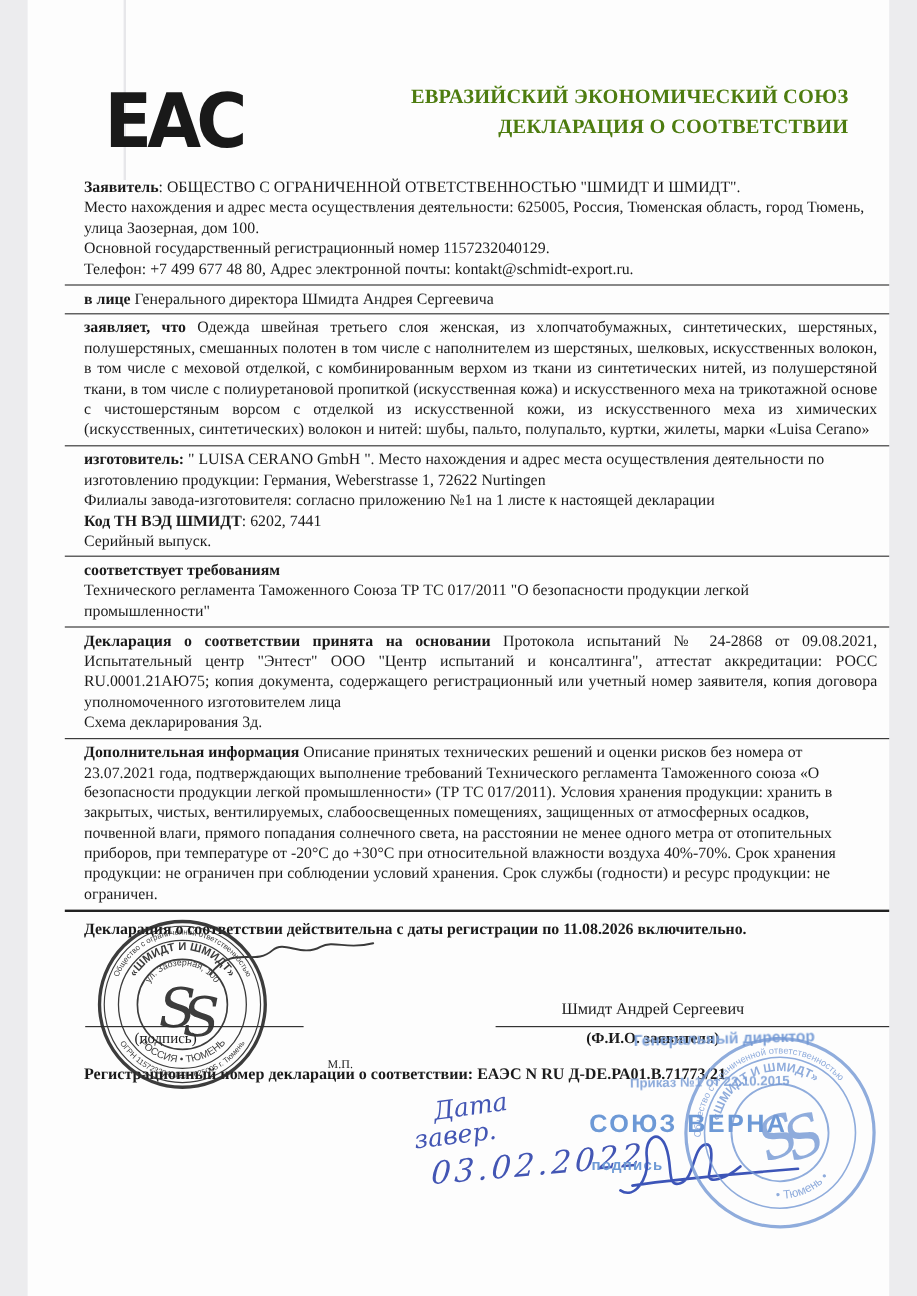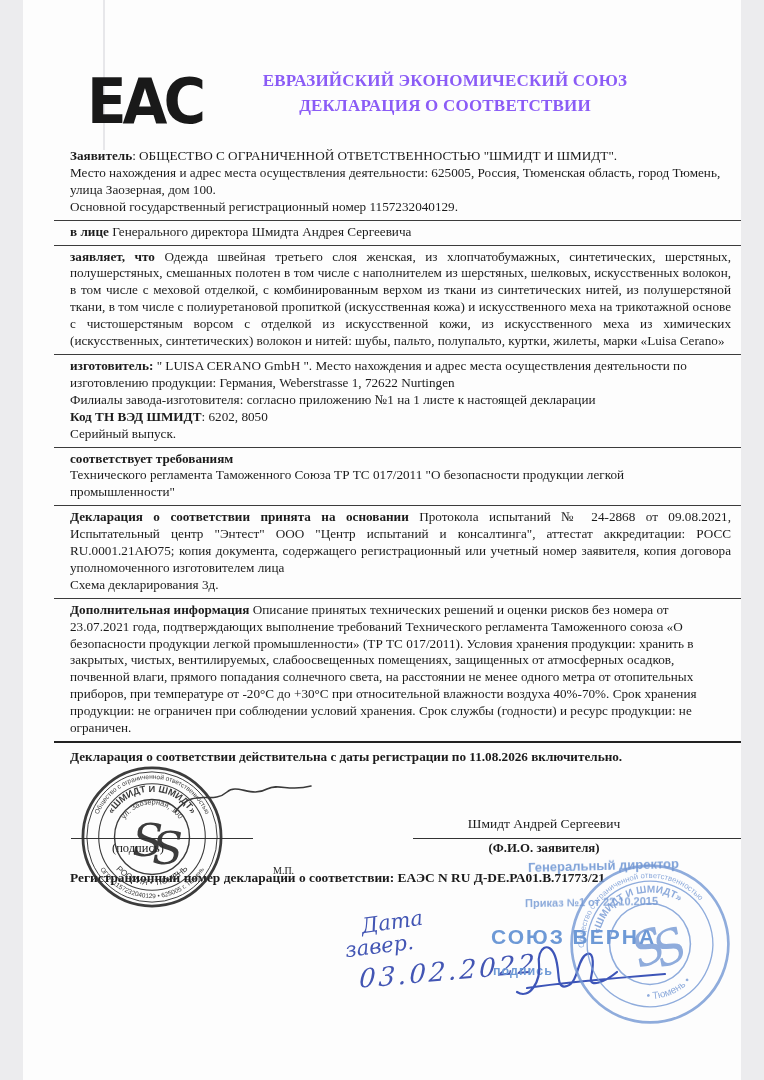--- a/index.html
+++ b/index.html
@@ -5,22 +5,22 @@
   html,body{margin:0;padding:0;background:#ececee;}
   .doc{position:relative;width:718px;height:1080px;background:#fdfdfd;overflow:hidden;
        font-family:"Liberation Serif",serif;color:#1b1b1b;margin:0 auto;}
   .scanline{position:absolute;left:80px;top:0;width:2px;height:150px;background:#e7e7ea;}
 
   
   .header{position:absolute;top:68px;left:0;width:764px;height:80px;}
   .eac-mark{position:absolute;left:64px;top:2px;font-family:"DejaVu Sans",sans-serif;
             font-weight:900;font-size:58px;line-height:62px;letter-spacing:-4px;
             transform:scaleY(1.08);color:#191919;}
-  .titles{margin:0 80px 0 160px;text-align:center;font-weight:bold;font-size:17px;
-          line-height:25px;letter-spacing:.2px;color:#8b5cf6;}
+  .titles{margin:0 80px 0 160px;text-align:right;font-weight:bold;font-size:17px;
+          line-height:25px;letter-spacing:.2px;color:#4d7c0f;}
 
   
   .content{position:absolute;top:145px;left:31px;width:701px;}
   .sec{border-top:1.5px solid #3c3c3c;padding:3px 24px 4px 16px;font-size:13.2px;line-height:16.9px;}
   .sec.first{border-top:none;}
   .sec p{margin:0;}
   .just{text-align:justify;}
   .validity{border-top:2.6px solid #222;font-weight:bold;padding-top:6px;padding-bottom:6px;}
 
   
@@ -67,34 +67,35 @@
       <div>ДЕКЛАРАЦИЯ О СООТВЕТСТВИИ</div>
     </div>
   </div>
 
   <div class="content">
 
     <div class="sec first">
       <p><b>Заявитель</b><span>: ОБЩЕСТВО С ОГРАНИЧЕННОЙ ОТВЕТСТВЕННОСТЬЮ "ШМИДТ И ШМИДТ".</span></p>
       <p>Место нахождения и адрес места осуществления деятельности: 625005, Россия, Тюменская область, город Тюмень, улица Заозерная, дом 100.</p>
       <p>Основной государственный регистрационный номер 1157232040129.</p>
+      <p>Телефон: +7 499 677 48 80, Адрес электронной почты: kontakt@schmidt-export.ru.</p>
     </div>
 
     <div class="sec">
       <p><b>в лице</b><span> Генерального директора Шмидта Андрея Сергеевича</span></p>
     </div>
 
     <div class="sec just">
       <p><b>заявляет, что</b><span> Одежда швейная третьего слоя женская, из хлопчатобумажных, синтетических, шерстяных, полушерстяных, смешанных полотен в том числе с наполнителем из шерстяных, шелковых, искусственных волокон, в том числе с меховой отделкой, с комбинированным верхом из ткани из синтетических нитей, из полушерстяной ткани, в том числе с полиуретановой пропиткой (искусственная кожа) и искусственного меха на трикотажной основе с чистошерстяным ворсом с отделкой из искусственной кожи, из искусственного меха из химических (искусственных, синтетических) волокон и нитей: шубы, пальто, полупальто, куртки, жилеты, марки «Luisa Cerano»</span></p>
     </div>
 
     <div class="sec">
       <p><b>изготовитель:</b><span> " LUISA CERANO GmbH ". Место нахождения и адрес места осуществления деятельности по изготовлению продукции: Германия, Weberstrasse 1, 72622 Nurtingen</span></p>
       <p>Филиалы завода-изготовителя: согласно приложению №1 на 1 листе к настоящей декларации</p>
-      <p><b>Код ТН ВЭД ШМИДТ</b><span>: 6202, 8050</span></p>
+      <p><b>Код ТН ВЭД ШМИДТ</b><span>: 6202, 7441</span></p>
       <p>Серийный выпуск.</p>
     </div>
 
     <div class="sec">
       <p><b>соответствует требованиям</b></p>
       <p>Технического регламента Таможенного Союза ТР ТС 017/2011 "О безопасности продукции легкой промышленности"</p>
     </div>
 
     <div class="sec just">
       <p><b>Декларация о соответствии принята на основании</b><span> Протокола испытаний № 24-2868 от 09.08.2021, Испытательный центр "Энтест" ООО "Центр испытаний и консалтинга", аттестат аккредитации: РОСС RU.0001.21АЮ75; копия документа, содержащего регистрационный или учетный номер заявителя, копия договора уполномоченного изготовителем лица</span></p>

